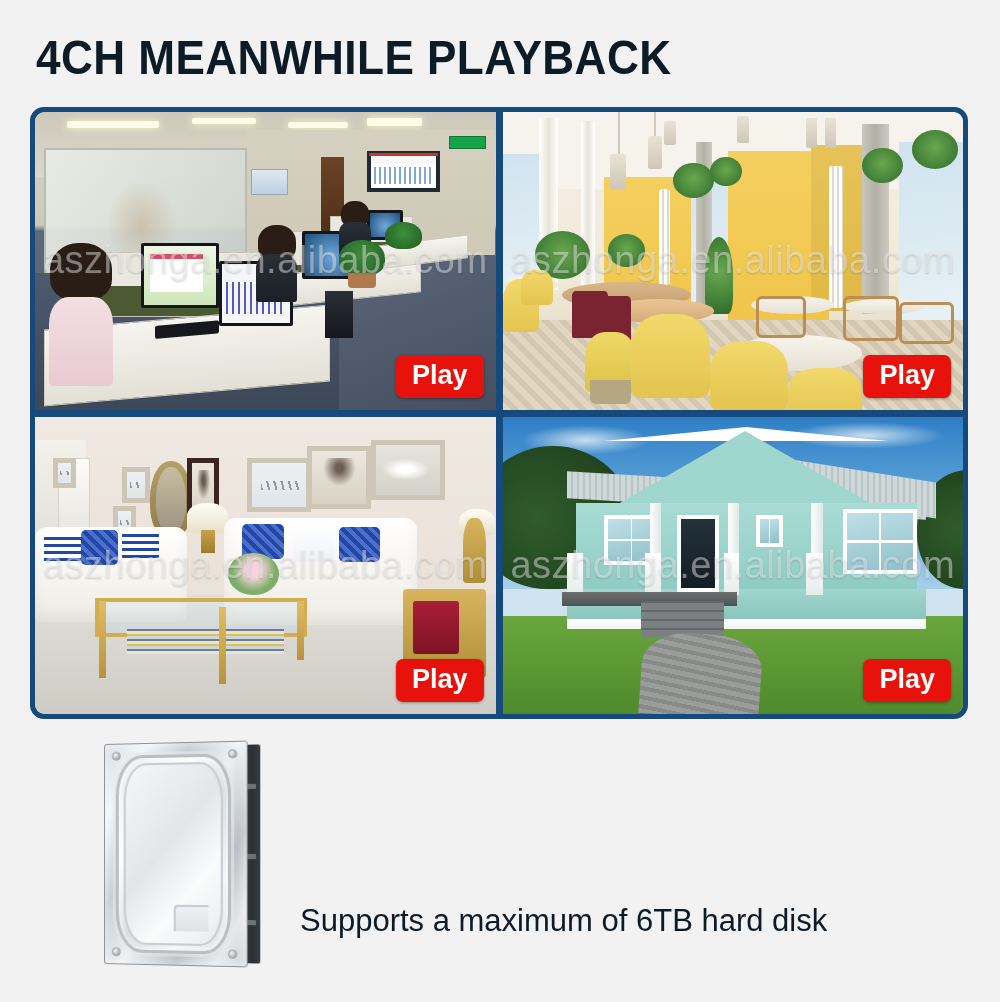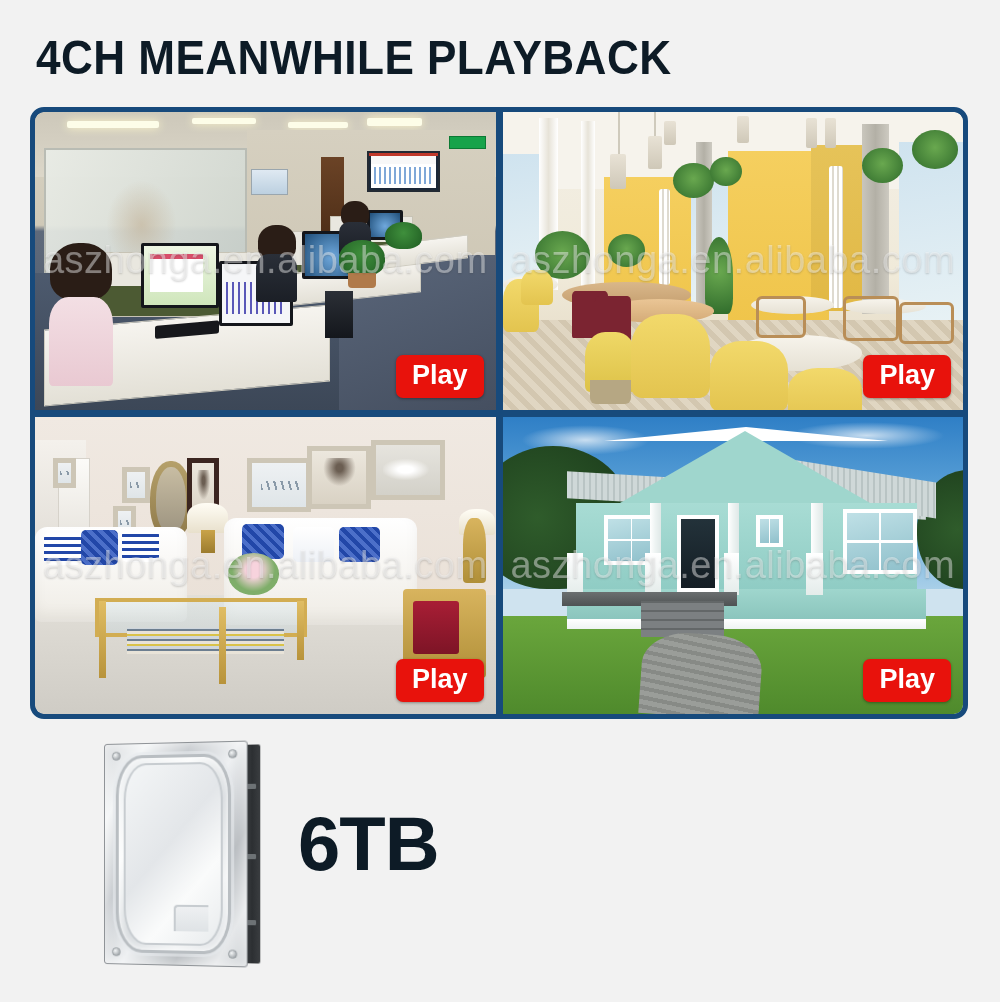--- a/index.html
+++ b/index.html
@@ -585,16 +585,16 @@
             <div class="hdd-notch"></div>
           </div>
         </div>
         <span class="hdd-screw" style="left:7px;top:7px;"></span>
         <span class="hdd-screw" style="right:9px;top:7px;"></span>
         <span class="hdd-screw" style="left:7px;bottom:7px;"></span>
         <span class="hdd-screw" style="right:9px;bottom:7px;"></span>
       </div>
     </div>
 
-    <div class="hdd-cap">6TB</div>
+    <div class="hdd-sub">Supports a maximum of 6TB hard disk</div>
   </div>
 
 </div>
 
 </body></html>

